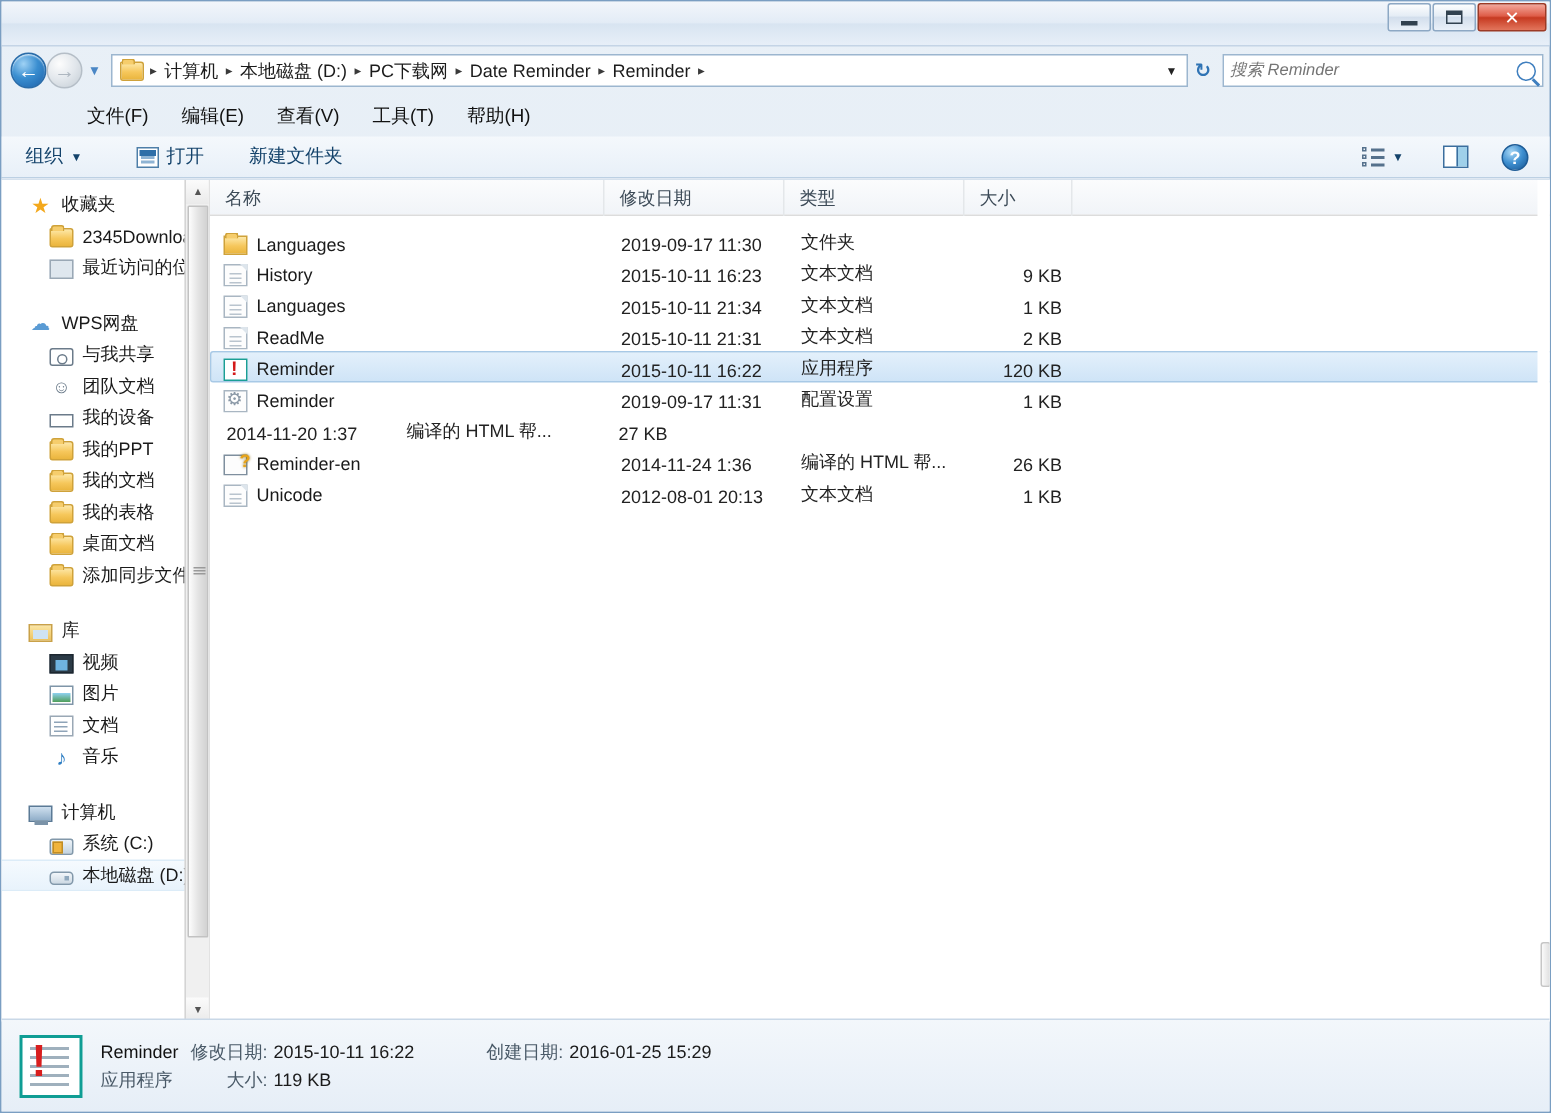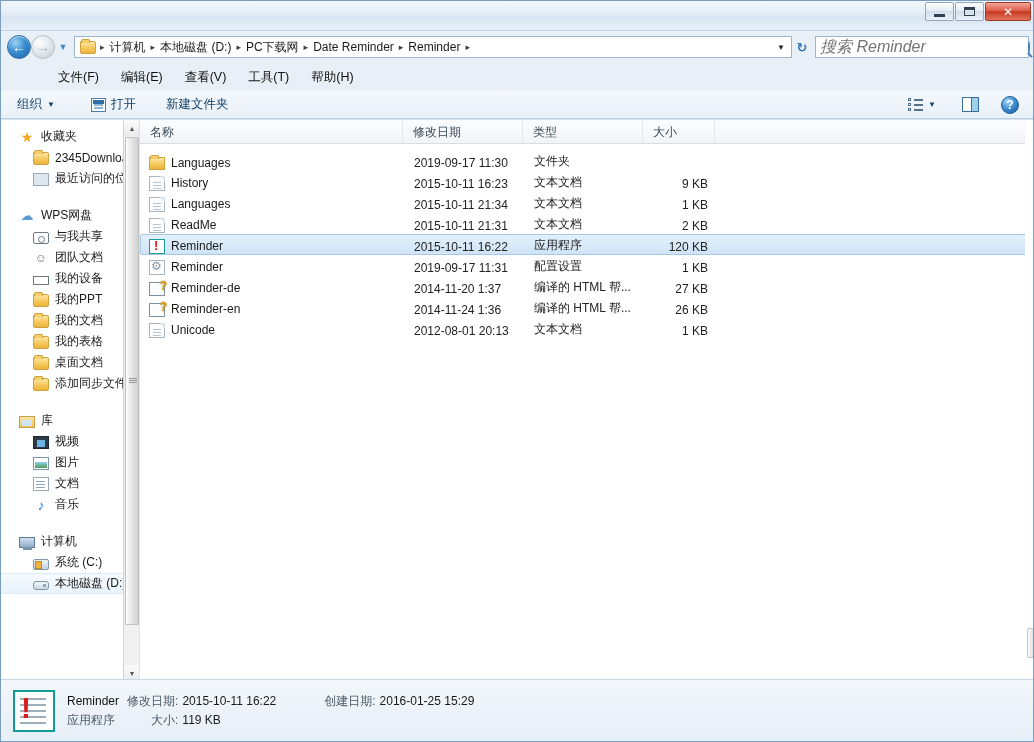--- a/index.html
+++ b/index.html
@@ -69,21 +69,21 @@
   .crumb { padding: 0 3px; white-space: nowrap; }
   .sep { color: #3a3a3a; font-size: 9px; padding: 0 2px; }
   .crumbbar .fillspace { flex: 1; }
   .crumbdrop { width: 16px; text-align: center; color: #222; font-size: 8px; }
   .refresh { width: 20px; text-align: center; color: #2f73b4; font-size: 13px; font-weight: bold; }
   .searchbox {
     width: 214px; height: 22px; background: #fff; border: 1px solid #9cb6cf;
     display: flex; align-items: center; padding: 0 4px; margin-left: 3px;
   }
   .searchbox input {
-    flex: 1; border: 0; outline: 0; font-size: 16px; font-style: italic; color: #808080;
+    flex: 1; border: 0; outline: 0; font-size: 11px; font-style: italic; color: #808080;
     font-family: "Liberation Sans", sans-serif; background: transparent;
   }
   .mag {
     width: 13px; height: 13px; border: 1.6px solid #3f7fbf; border-radius: 50%;
     position: relative;
   }
   .mag::after { content:''; position:absolute; right:-4px; bottom:-3px; width:6px; height:1.8px;
     background:#3f7fbf; transform: rotate(45deg); }
 
   
@@ -517,24 +517,20 @@
         <div class="row">
           <div class="cell name">
             <span class="fi fi-cfg"></span>
             <span>Reminder</span>
           </div>
           <div class="cell date">2019-09-17 11:31</div>
           <div class="cell type">配置设置</div>
           <div class="cell size">1 KB</div>
         </div>
         <div class="row">
-          <div class="cell name">
-            <span class="fi fi-chm"></span>
-            <span>Reminder-de</span>
-          </div>
           <div class="cell date">2014-11-20 1:37</div>
           <div class="cell type">编译的 HTML 帮...</div>
           <div class="cell size">27 KB</div>
         </div>
         <div class="row">
           <div class="cell name">
             <span class="fi fi-chm"></span>
             <span>Reminder-en</span>
           </div>
           <div class="cell date">2014-11-24 1:36</div>

